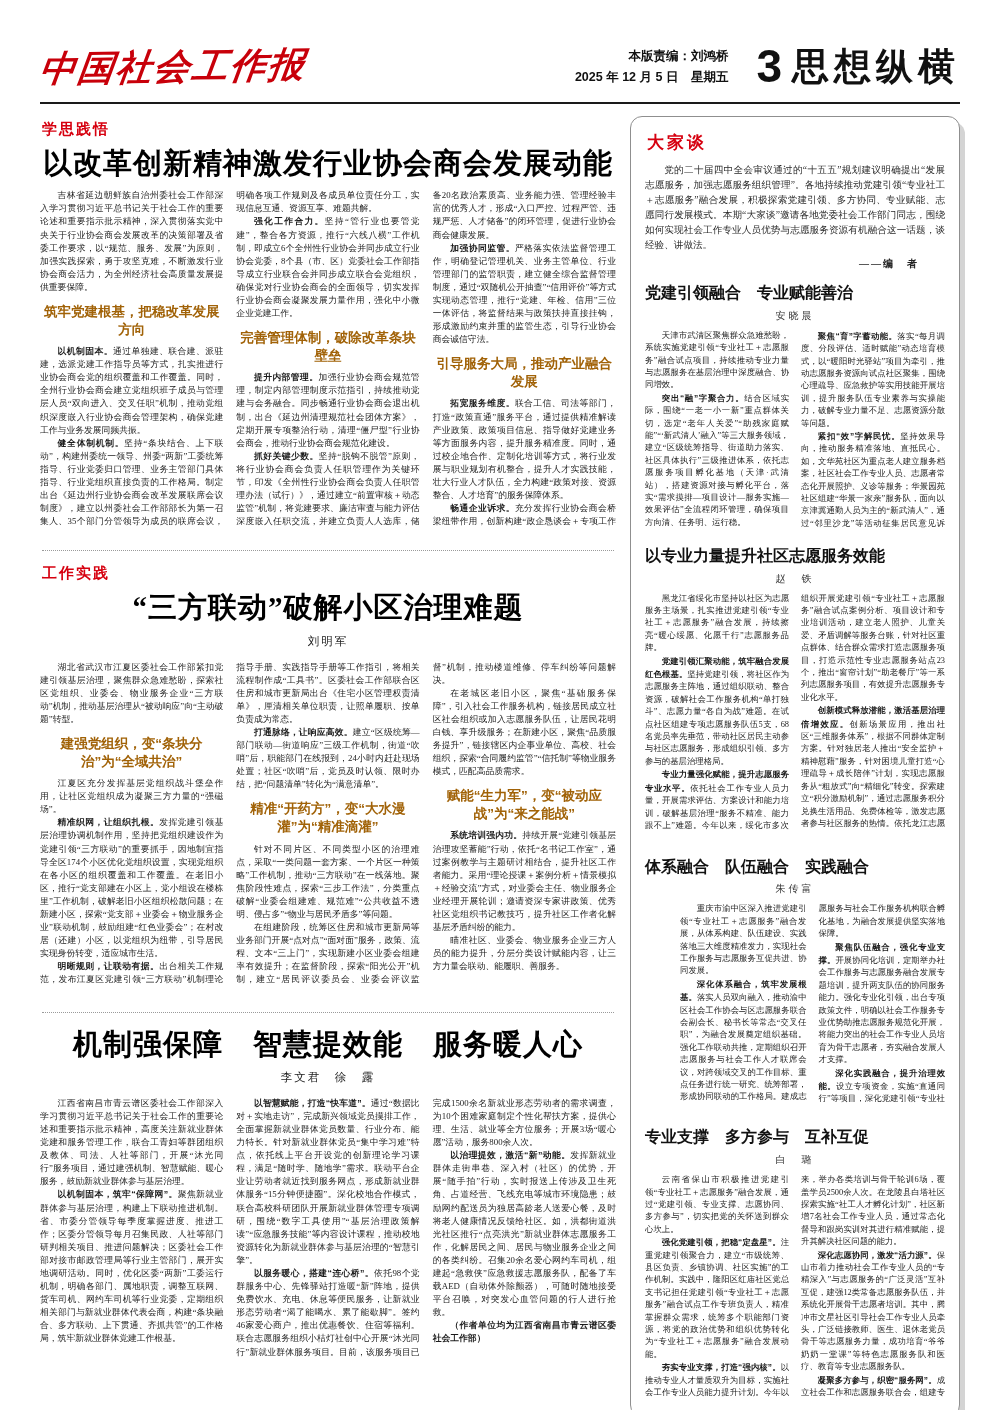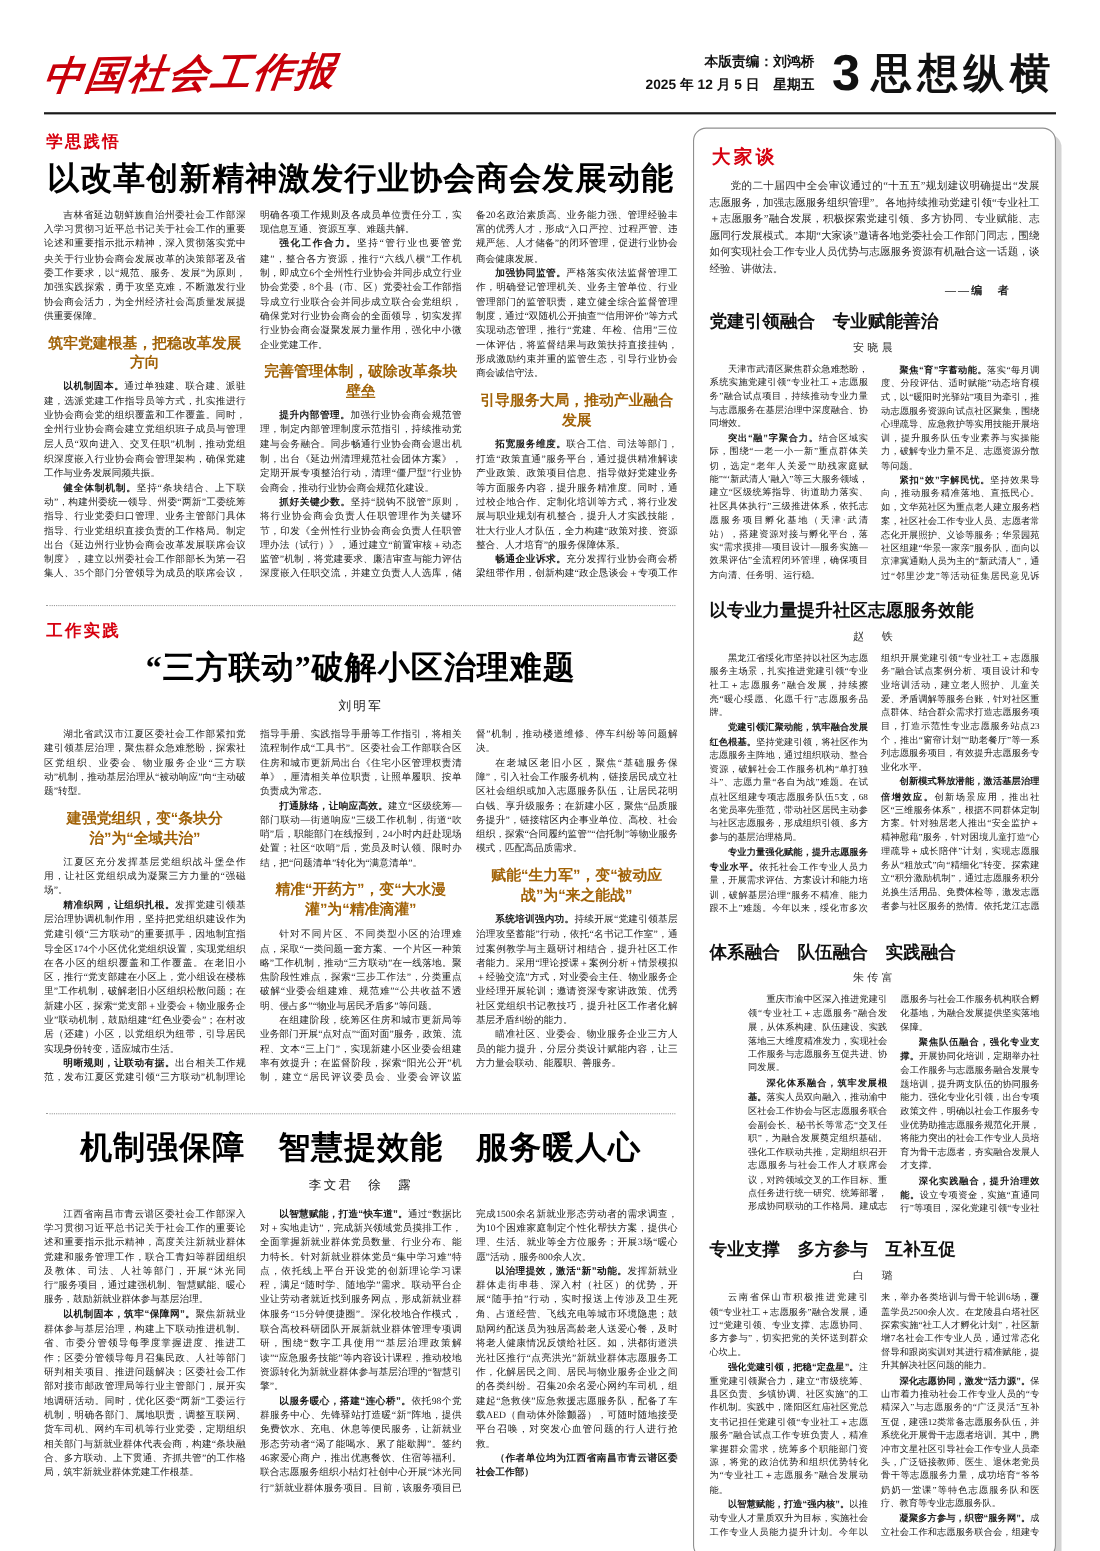--- a/index.html
+++ b/index.html
@@ -2,21 +2,21 @@
 <html><head>
 <meta charset="utf-8">
 <style>
   * { margin:0; padding:0; box-sizing:border-box; }
   body { background:#e8e8e8; font-family:"Liberation Serif","DejaVu Serif",serif; }
   .page { width:1000px; height:1410px; background:#ffffff; margin:0 auto; position:relative; overflow:hidden; }
 
   
   .header { display:flex; justify-content:space-between; align-items:flex-end; padding:42px 40px 10px 40px; }
   .logo { color:#c8000a; font-size:36px; font-weight:bold; font-style:italic; transform:skewX(-8deg) rotate(-1deg); letter-spacing:2px; font-family:"DejaVu Serif","Liberation Serif",serif; }
-  .header-right { display:flex; align-items:center; gap:16px; }
+  .header-right { display:flex; align-items:center; gap:28px; }
   .pub-info { text-align:right; font-size:12.5px; font-weight:bold; line-height:1.7; color:#111; font-family:"Liberation Sans","DejaVu Sans",sans-serif; }
   .page-banner { display:flex; align-items:center; gap:10px; }
   .page-no { font-size:46px; font-weight:bold; line-height:0.9; font-family:"Liberation Sans","DejaVu Sans",sans-serif; color:#111; }
   .section-name { font-size:37px; font-weight:900; letter-spacing:5px; font-family:"Liberation Sans","DejaVu Sans",sans-serif; color:#111; }
   .header-rule { border-top:2.5px solid #1a1a1a; margin:0 40px; }
 
   
   .content { display:flex; gap:14px; padding:12px 40px 0 40px; }
   .main-col { width:576px; }
   .side-col { width:330px; }
@@ -166,21 +166,21 @@
                 <p><b class="lead">聚焦队伍融合，强化专业支撑。</b>开展协同化培训，定期举办社会工作服务与志愿服务融合发展专题培训，提升两支队伍的协同服务能力。强化专业化引领，出台专项政策文件，明确以社会工作服务专业优势助推志愿服务规范化开展，将能力突出的社会工作专业人员培育为骨干志愿者，夯实融合发展人才支撑。</p>
                 <p><b class="lead">深化实践融合，提升治理效能。</b>设立专项资金，实施“直通同行”等项目，深化党建引领“专业社工＋志愿服务”融合发展，链接资源、形成服务合力。聚焦失能老年人、新就业形态劳动者等服务对象需求，培育一批党建引领“专业社工＋志愿服务”品牌。围绕重点群体帮扶、重大活动保障等，开展惠民服务活动，切实提升群众的获得感。</p>
               </div>
             </div>
             <div class="sb-item">
               <div class="sb-item-title">专业支撑　多方参与　互补互促</div>
               <div class="sb-item-byline">白　璐</div>
               <div class="sb-item-body" style="height: 228px;">
                 <p>云南省保山市积极推进党建引领“专业社工＋志愿服务”融合发展，通过“党建引领、专业支撑、志愿协同、多方参与”，切实把党的关怀送到群众心坎上。</p>
                 <p><b class="lead">强化党建引领，把稳“定盘星”。</b>注重党建引领聚合力，建立“市级统筹、县区负责、乡镇协调、社区实施”的工作机制。实践中，隆阳区红庙社区党总支书记担任党建引领“专业社工＋志愿服务”融合试点工作专班负责人，精准掌握群众需求，统筹多个职能部门资源，将党的政治优势和组织优势转化为“专业社工＋志愿服务”融合发展动能。</p>
-                <p><b class="lead">以智慧赋能，打造“强内核”。</b>以推动专业人才量质双升为目标，实施社会工作专业人员能力提升计划。今年以来，举办各类培训与骨干轮训6场，覆盖学员2500余人次。在龙陵县白塔社区探索实施“社工人才孵化计划”，社区新增7名社会工作专业人员，通过常态化督导和跟岗实训对其进行精准赋能，提升其解决社区问题的能力。</p>
+                <p><b class="lead">夯实专业支撑，打造“强内核”。</b>以推动专业人才量质双升为目标，实施社会工作专业人员能力提升计划。今年以来，举办各类培训与骨干轮训6场，覆盖学员2500余人次。在龙陵县白塔社区探索实施“社工人才孵化计划”，社区新增7名社会工作专业人员，通过常态化督导和跟岗实训对其进行精准赋能，提升其解决社区问题的能力。</p>
                 <p><b class="lead">深化志愿协同，激发“活力源”。</b>保山市着力推动社会工作专业人员的“专精深入”与志愿服务的“广泛灵活”互补互促，建强12类常备志愿服务队伍，并系统化开展骨干志愿者培训。其中，腾冲市文星社区引导社会工作专业人员牵头，广泛链接教师、医生、退休老党员骨干等志愿服务力量，成功培育“爷爷奶奶一堂课”等特色志愿服务队和医疗、教育等专业志愿服务队。</p>
                 <p><b class="lead">凝聚多方参与，织密“服务网”。</b>成立社会工作和志愿服务联合会，组建专家团队，汇聚爱心企业、社会组织等社会资源，在村（社区）实施一批党建引领“专业社工＋志愿服务”融合试点项目，有效织密惠民服务网络。</p>
               </div>
             </div>
           </div>
       </div>
     </div>
 
   </div>
 </div>

